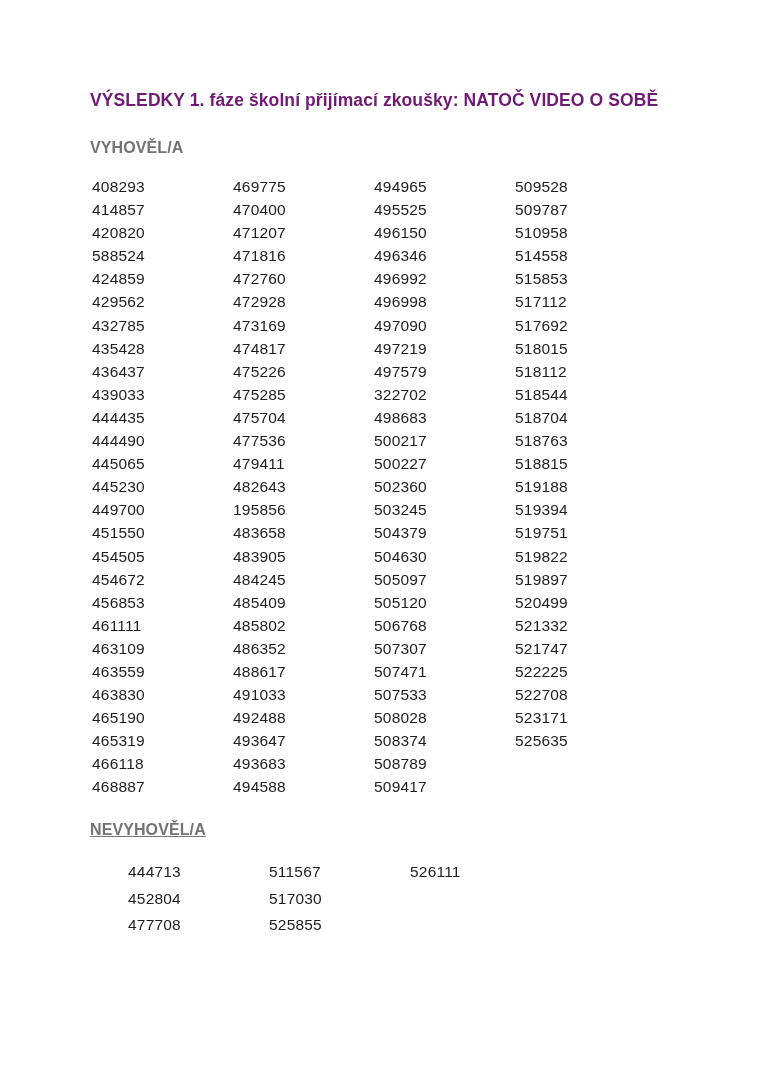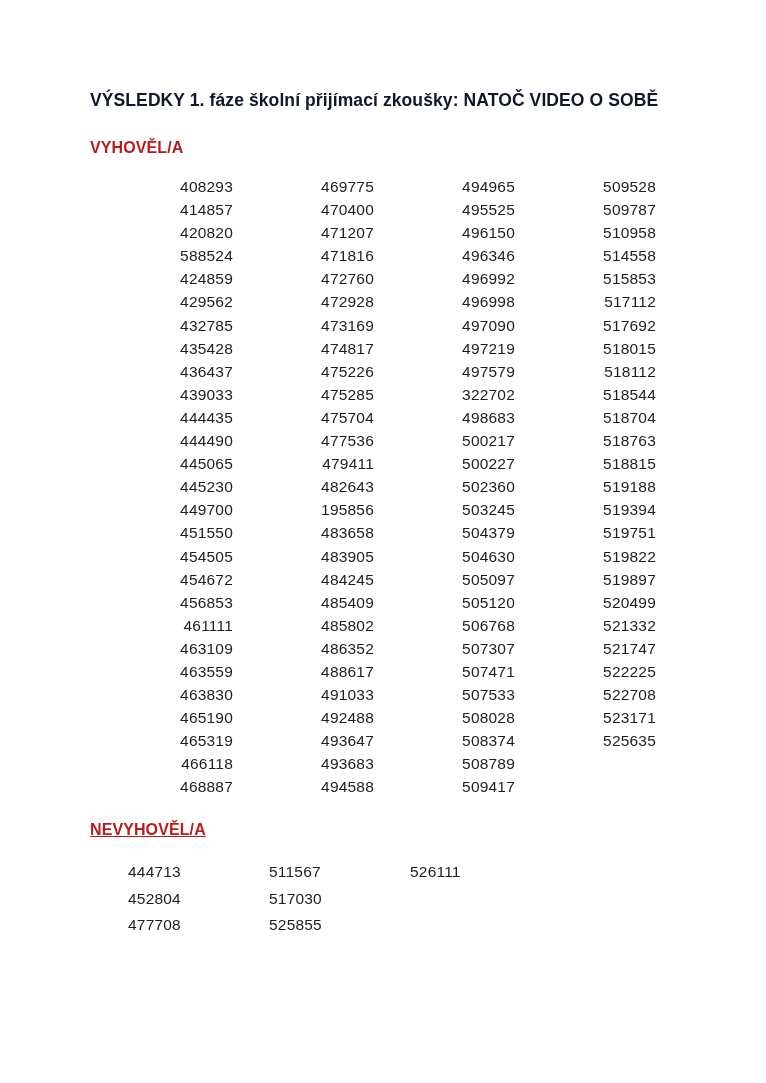--- a/index.html
+++ b/index.html
@@ -12,43 +12,43 @@
     color: #1b1b1b;
     overflow: hidden;
   }
   .title {
     position: absolute;
     top: 90px;
     left: 90px;
     font-size: 17.5px;
     font-weight: bold;
     line-height: 20px;
-    color: #0f172a;
+    color: #701a75;
     letter-spacing: 0.1px;
     white-space: nowrap;
   }
   .section-heading {
     position: absolute;
     left: 90px;
     font-size: 16px;
     font-weight: bold;
     line-height: 18px;
-    color: #b91c1c;
+    color: #737373;
     letter-spacing: 0.1px;
     text-align: center;
   }
   .heading-passed { top: 139px; }
   .heading-failed { top: 821px; text-decoration: underline; }
   .cols {
     position: absolute;
     left: 92px;
     display: flex;
     align-items: flex-start;
   }
-  .cols-passed { top: 175px; text-align: right; }
+  .cols-passed { top: 175px; }
   .cols-failed { top: 859px; }
   .col { width: 141px; }
   .num {
     font-size: 15.5px;
     color: #1e1e1e;
     letter-spacing: 0.2px;
     white-space: nowrap;
   }
   .cols-passed .num { line-height: 23.1px; }
   .cols-failed .num { line-height: 26.5px; margin-left: 32px; }

